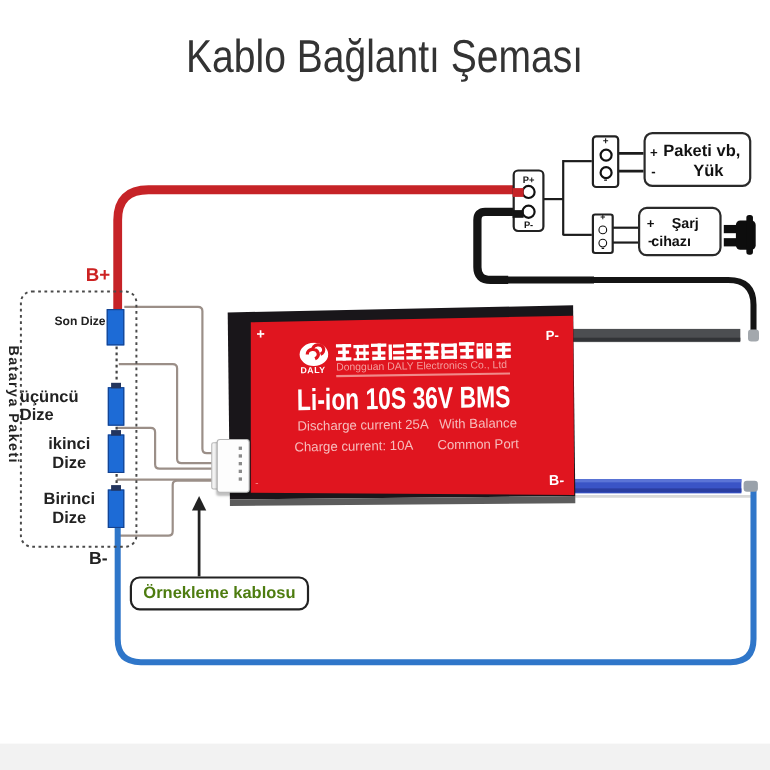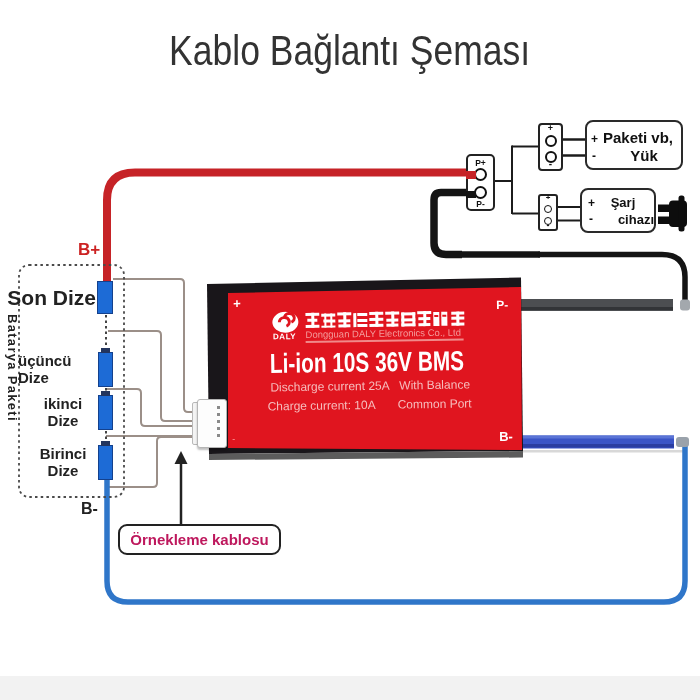--- a/index.html
+++ b/index.html
@@ -96,21 +96,21 @@
   <div class="abs" style="left:0;top:-3px;width:16px;text-align:center;font-size:8px;font-weight:bold;color:#111;">+</div>
   <div class="abs" style="left:4px;top:9px;width:6px;height:6px;border:1.5px solid #111;border-radius:50%;background:#fff;"></div>
   <div class="abs" style="left:4px;top:21px;width:6px;height:6px;border:1.5px solid #111;border-radius:50%;background:#fff;"></div>
   <div class="abs" style="left:0;top:24px;width:16px;text-align:center;font-size:9px;font-weight:bold;color:#111;">-</div>
 </div>
 
 <div class="box" style="left:580px;top:188px;width:72px;height:41px;border-radius:8px;">
   <div class="abs" style="left:6px;top:6px;font-size:12px;font-weight:bold;color:#111;">+</div>
   <div class="abs" style="left:10px;top:5px;width:62px;text-align:center;font-size:13px;font-weight:bold;color:#111;">Şarj</div>
   <div class="abs" style="left:7px;top:22px;font-size:12px;font-weight:bold;color:#111;">-</div>
-  <div class="abs" style="left:10px;top:22px;width:62px;text-align:right;font-size:13px;font-weight:bold;color:#111;">cihazı</div>
+  <div class="abs" style="left:10px;top:22px;width:62px;text-align:left;font-size:13px;font-weight:bold;color:#111;">cihazı</div>
 </div>
 
 <svg class="abs" style="left:0;top:0;" width="150" height="520" viewBox="0 0 150 520">
   <rect x="19" y="265" width="105" height="232" rx="10" fill="none" stroke="#4a4a4a" stroke-width="1.8" stroke-dasharray="2.5,3.2"></rect>
 </svg>
 
 <div class="abs" style="left:5px;top:314px;width:15px;height:125px;writing-mode:vertical-rl;font-size:13px;font-weight:bold;color:#222;letter-spacing:1.3px;white-space:nowrap;">Batarya Paketi</div>
 
 <div class="abs" style="left:78px;top:240px;font-size:17px;font-weight:bold;color:#c22;">B+</div>
 <div class="abs" style="left:81px;top:500px;font-size:16px;font-weight:bold;color:#222;">B-</div>
@@ -125,21 +125,21 @@
 <div class="abs" style="left:101px;top:441px;width:9px;height:5px;background:#23355e;"></div>
 
 <svg class="abs" style="left:0;top:0;" width="130" height="500" viewBox="0 0 130 500">
   <g stroke="#444" stroke-width="2" stroke-dasharray="2.5,3" fill="none">
     <path d="M106,315 V348"></path>
     <path d="M106,388 V392"></path>
     <path d="M106,431 V440"></path>
   </g>
 </svg>
 
-<div class="abs" style="left:0px;top:286px;width:96px;text-align:right;font-size:21px;font-weight:bold;color:#222;">Son Dize</div>
+<div class="abs" style="left:0px;top:286px;width:96px;text-align:right;font-size:11px;font-weight:bold;color:#222;">Son Dize</div>
 <div class="abs" style="left:18px;top:353px;width:90px;text-align:left;font-size:15px;font-weight:bold;color:#222;line-height:16.5px;">üçüncü<br>Dize</div>
 <div class="abs" style="left:18px;top:396px;width:90px;text-align:center;font-size:15px;font-weight:bold;color:#222;line-height:16.5px;">ikinci<br>Dize</div>
 <div class="abs" style="left:18px;top:446px;width:90px;text-align:center;font-size:15px;font-weight:bold;color:#222;line-height:16.5px;">Birinci<br>Dize</div>
 
 <svg class="abs" style="left:0;top:0;" width="700" height="700" viewBox="0 0 700 700">
   <polygon points="207,284 521,277.5 523,451 209,454" fill="#19161a"></polygon>
   <polygon points="209,454 523,451 523,457.5 209,460" fill="#5c5c5c"></polygon>
   <polygon points="228,293 521,287 522,450 228,448" fill="#e0151f"></polygon>
 </svg>
 
@@ -218,14 +218,14 @@
   <g fill="#8a8a8a">
     <rect x="20" y="7" width="3" height="3"></rect>
     <rect x="20" y="14" width="3" height="3"></rect>
     <rect x="20" y="21" width="3" height="3"></rect>
     <rect x="20" y="28" width="3" height="3"></rect>
     <rect x="20" y="35" width="3" height="3"></rect>
   </g>
 </svg>
 
 <div class="abs" style="left:118px;top:524px;width:163px;height:31px;background:#fff;border:2px solid #222;border-radius:9px;box-sizing:border-box;">
-  <div style="text-align:center;font-size:15px;font-weight:bold;color:#be185d;margin-top:5px;">Örnekleme kablosu</div>
+  <div style="text-align:center;font-size:15px;font-weight:bold;color:#4d7c0f;margin-top:5px;">Örnekleme kablosu</div>
 </div>
 
 </body></html>

